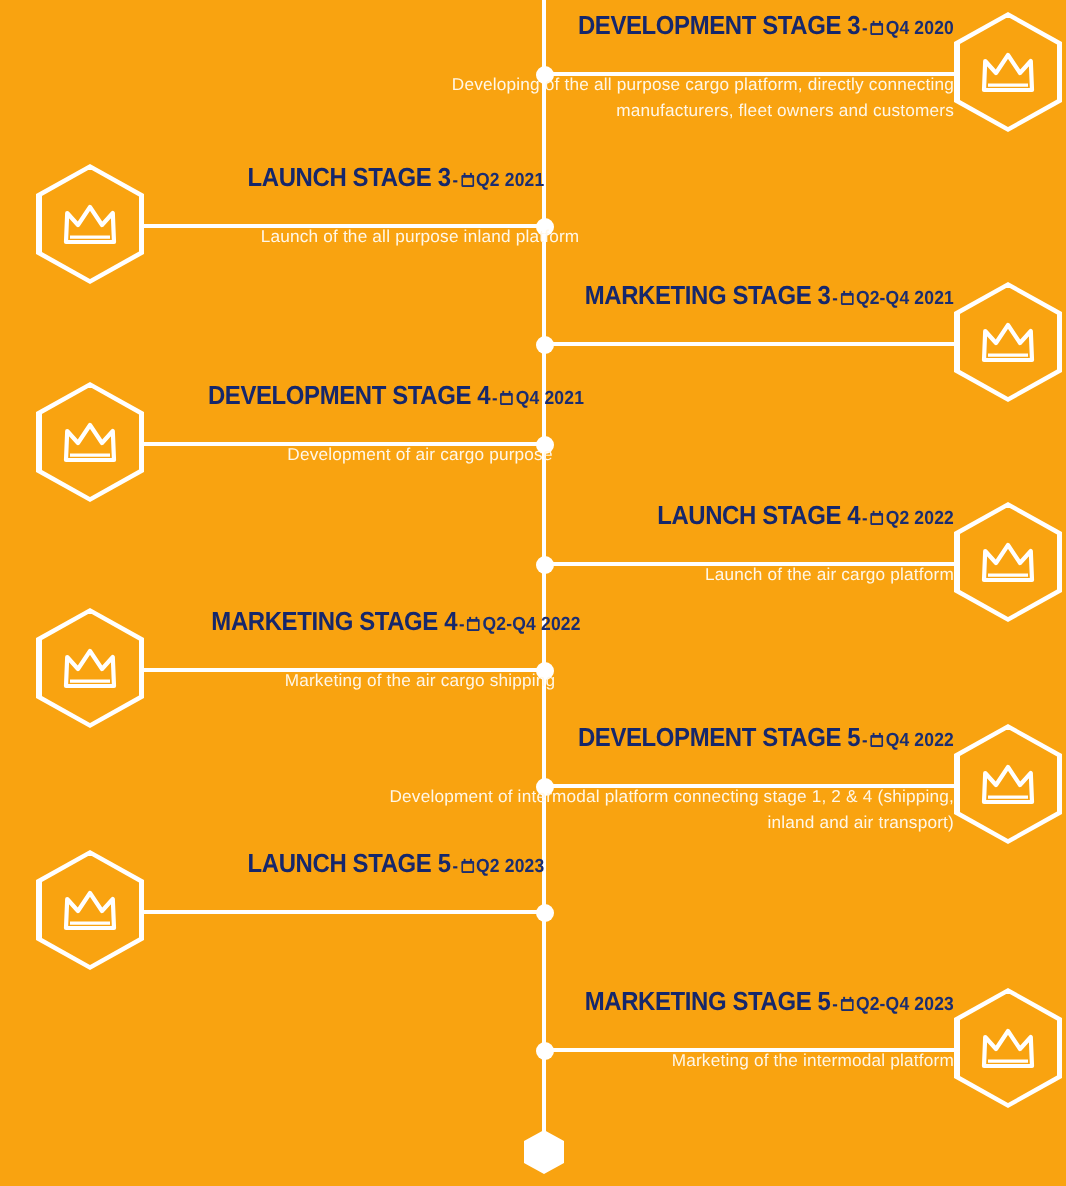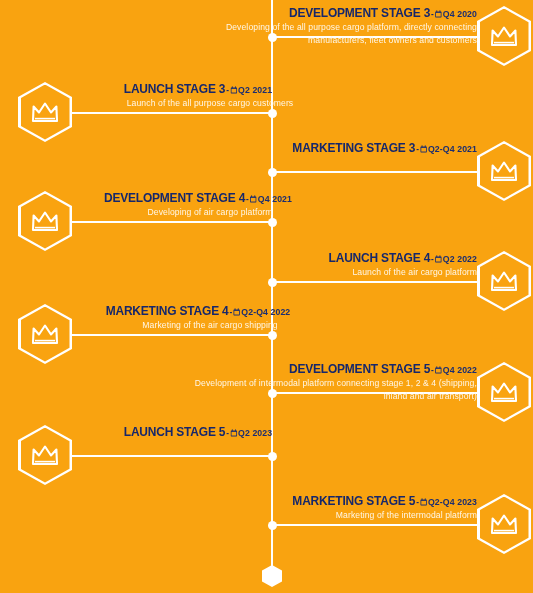--- a/index.html
+++ b/index.html
@@ -93,20 +93,21 @@
     vertical-align:-1px;
     margin-right:1px;
   }
   .date{
     font-size:9.5px;
     font-weight:bold;
     color:#1B2D70;
     letter-spacing:0.1px;
   }
   .desc{
+    margin-top:14px;
     font-size:8.6px;
     line-height:13px;
     color:#FFF7E8;
     letter-spacing:0.1px;
   }
 
   
   .row.right .txt{right:56px;text-align:right;}
   .row.right .hex{right:2px;}
   .row.left  .txt{left:60px;text-align:center;}
@@ -151,21 +152,21 @@
               <path d="M4 17.6 L24 17.6" stroke="#FFFFFF" stroke-width="1.6"></path>
             </svg></span>
         </div>
         <div class="txt">
           <div class="head"><span class="title">LAUNCH STAGE 3</span><span class="sep">-</span><span class="cal"><svg viewBox="0 0 10 10" width="8" height="8" aria-hidden="true">
                 <rect x="0.7" y="1.8" width="8.6" height="7.5" rx="0.8" fill="#1B2D70"></rect>
                 <rect x="1.8" y="3.6" width="6.4" height="4.6" fill="#F9A310"></rect>
                 <rect x="2.2" y="0.4" width="1.3" height="2.4" rx="0.5" fill="#1B2D70"></rect>
                 <rect x="6.5" y="0.4" width="1.3" height="2.4" rx="0.5" fill="#1B2D70"></rect>
               </svg></span><span class="date">Q2 2021</span></div>
-          <div class="desc">Launch of the all purpose cargo customers</div>
+          <div class="desc">Launch of the all purpose inland platform</div>
         </div>
       </div>
       <div class="row right" style="top: 171px;">
         <div class="connector" style="left: 272px; width: 232px;"></div>
         <div class="dot"></div>
         <div class="hex">
           <div class="shape"></div>
           <span class="crown"><svg viewBox="0 0 28 22" width="28" height="22" aria-hidden="true">
               <path d="M2 20 L2.6 5.5 L8 11.5 L14 2.5 L20 11.5 L25.4 5.5 L26 20 Z" fill="none" stroke="#FFFFFF" stroke-width="2.1" stroke-linejoin="round"></path>
               <path d="M4 17.6 L24 17.6" stroke="#FFFFFF" stroke-width="1.6"></path>
@@ -190,21 +191,21 @@
               <path d="M4 17.6 L24 17.6" stroke="#FFFFFF" stroke-width="1.6"></path>
             </svg></span>
         </div>
         <div class="txt">
           <div class="head"><span class="title">DEVELOPMENT STAGE 4</span><span class="sep">-</span><span class="cal"><svg viewBox="0 0 10 10" width="8" height="8" aria-hidden="true">
                 <rect x="0.7" y="1.8" width="8.6" height="7.5" rx="0.8" fill="#1B2D70"></rect>
                 <rect x="1.8" y="3.6" width="6.4" height="4.6" fill="#F9A310"></rect>
                 <rect x="2.2" y="0.4" width="1.3" height="2.4" rx="0.5" fill="#1B2D70"></rect>
                 <rect x="6.5" y="0.4" width="1.3" height="2.4" rx="0.5" fill="#1B2D70"></rect>
               </svg></span><span class="date">Q4 2021</span></div>
-          <div class="desc">Developing of air cargo platform</div>
+          <div class="desc">Development of air cargo purpose</div>
         </div>
       </div>
       <div class="row right" style="top: 281px;">
         <div class="connector" style="left: 272px; width: 232px;"></div>
         <div class="dot"></div>
         <div class="hex">
           <div class="shape"></div>
           <span class="crown"><svg viewBox="0 0 28 22" width="28" height="22" aria-hidden="true">
               <path d="M2 20 L2.6 5.5 L8 11.5 L14 2.5 L20 11.5 L25.4 5.5 L26 20 Z" fill="none" stroke="#FFFFFF" stroke-width="2.1" stroke-linejoin="round"></path>
               <path d="M4 17.6 L24 17.6" stroke="#FFFFFF" stroke-width="1.6"></path>

